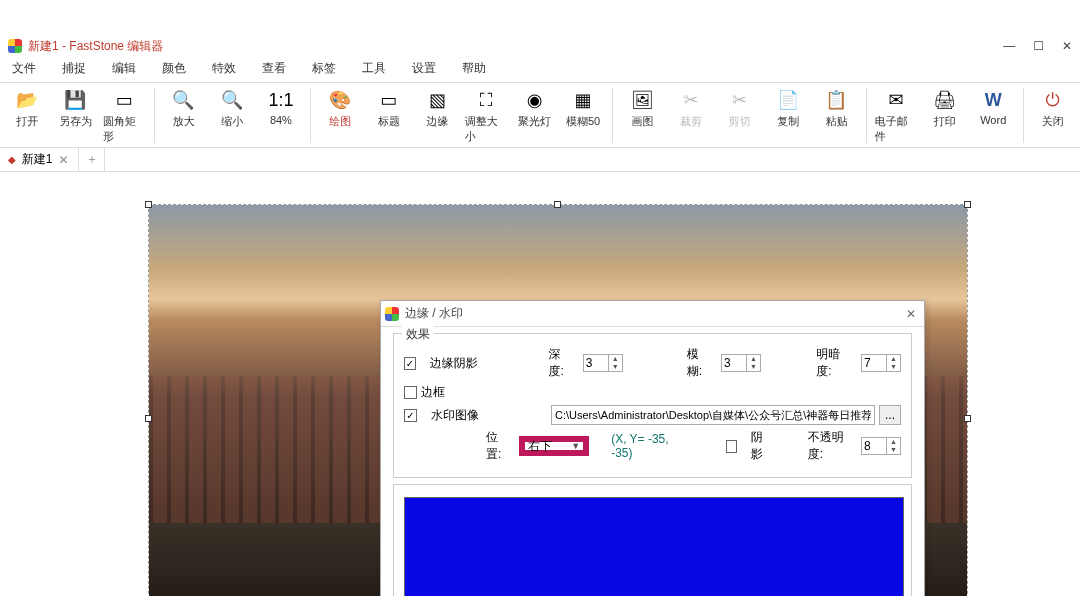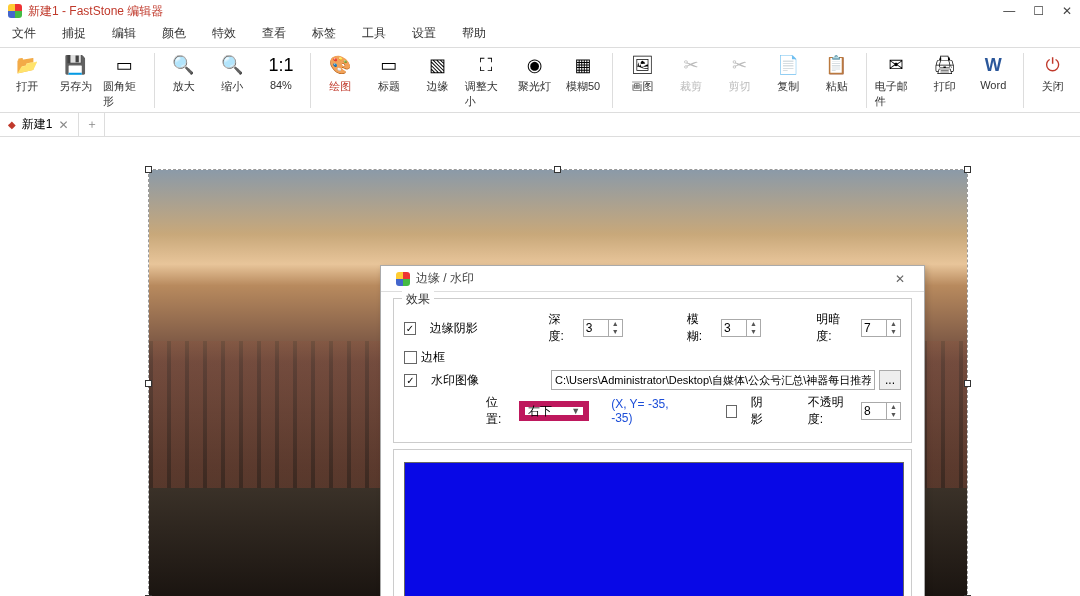--- a/index.html
+++ b/index.html
@@ -1,17 +1,17 @@
 <!DOCTYPE html>
 <html><head>
 <meta charset="utf-8">
 <style>
 * { margin: 0; padding: 0; box-sizing: border-box; font-family: "Microsoft YaHei", Arial, sans-serif; font-size: 12px; }
 body { background: #fff; width: 1080px; height: 596px; overflow: hidden; }
-.titlebar { display: flex; align-items: center; height: 22px; padding: 0 8px; color: #999; }
+.titlebar { display: flex; align-items: center; height: 22px; padding: 0 8px; color: #999; margin-top: 35px; }
 .titlebar .logo { width: 14px; height: 14px; border-radius: 3px; background: conic-gradient(#e33 0 25%, #4b4 25% 50%, #46c 50% 75%, #fc3 75% 100%); margin-right: 6px; }
 .titlebar .title { flex: 1; color: #C0392B; }
 .titlebar .winbtns { display: flex; gap: 18px; }
 .titlebar .winbtns span { color: #444; cursor: default; }
 .menubar { display: flex; gap: 18px; padding: 2px 8px 4px; color: #333; border-bottom: 1px solid #ddd; }
 .menubar span { padding: 1px 4px; }
 .toolbar { display: flex; align-items: flex-start; gap: 6px; padding: 3px 6px 2px; border-bottom: 1px solid #ddd; background: #fff; }
 .tbtn { display: flex; flex-direction: column; align-items: center; width: 48px; padding: 2px 0 1px; }
 .tbtn .ic { width: 28px; height: 24px; display: flex; align-items: center; justify-content: center; font-size: 18px; }
 .tbtn .lbl { font-size: 11px; color: #333; margin-top: 2px; }
@@ -30,41 +30,41 @@
 .fake-img::before { content:""; position:absolute; left:0; right:0; top:40%; height:55%;
   background: repeating-linear-gradient(90deg, rgba(0,0,0,0.25) 0 4px, rgba(140,80,60,0.5) 4px 18px); opacity:0.5;}
 .fake-img::after { content:""; position:absolute; left:0; right:0; bottom:0; height:110px;
   background: linear-gradient(to bottom, #3a3128, #1a1410);}
 .handle { position: absolute; width: 7px; height: 7px; background: #fff; border: 1px solid #333; }
 .h-tl{top:-4px;left:-4px} .h-tr{top:-4px;right:-4px} .h-bl{bottom:-4px;left:-4px} .h-br{bottom:-4px;right:-4px}
 .h-tm{top:-4px;left:50%;margin-left:-4px} .h-bm{bottom:-4px;left:50%;margin-left:-4px}
 .h-ml{top:50%;left:-4px;margin-top:-4px} .h-mr{top:50%;right:-4px;margin-top:-4px}
 
 .dialog { position: absolute; left: 380px; top: 128px; width: 545px; background: #fff; border: 1px solid #aaa; box-shadow: 2px 2px 6px rgba(0,0,0,0.15); }
-.dlg-title { display: flex; align-items: center; height: 26px; padding: 0 15px; border-bottom: 1px solid #ddd; }
+.dlg-title { display: flex; align-items: center; height: 26px; padding: 0 4px; border-bottom: 1px solid #ddd; }
 .dlg-title .logo { width: 14px; height: 14px; border-radius: 3px; background: conic-gradient(#e33 0 25%, #4b4 25% 50%, #46c 50% 75%, #fc3 75% 100%); margin-right: 6px; }
 .dlg-title .t { flex: 1; color: #444; }
 .dlg-title .close { color: #666; padding: 0 4px; }
 .dlg-body { padding: 6px 12px 8px; }
 .fieldset { border: 1px solid #ccc; padding: 8px 10px 10px; position: relative; margin-bottom: 6px; }
 .fieldset .legend { position: absolute; top: -8px; left: 8px; background: #fff; padding: 0 4px; color: #333; }
 .row { display: flex; align-items: center; margin: 4px 0; }
 .chk { width: 13px; height: 13px; border: 1px solid #666; margin-right: 4px; display: inline-flex; align-items: center; justify-content: center; font-size: 10px; color: #000; }
 .row-gap { gap: 10px; }
 .lblcol { width: 72px; }
 .num { display: inline-flex; align-items: center; }
 .num input { width: 26px; height: 18px; border: 1px solid #aaa; text-align: left; padding-left: 2px; }
 .num .spin { width: 14px; height: 18px; border: 1px solid #aaa; border-left: none; display: flex; flex-direction: column; }
 .num .spin b { flex:1; font-size: 7px; text-align: center; line-height: 7px; color: #555; font-weight: normal; }
 .pathbox { flex: 1; display: flex; gap: 4px; }
 .pathbox input { flex: 1; height: 20px; border: 1px solid #aaa; padding: 0 3px; font-size: 11px; }
 .pathbox button { width: 22px; height: 20px; border: 1px solid #aaa; background: #eee; }
 .sel { height: 20px; border: 6px solid #be185d; display: inline-flex; align-items: center; padding: 0 3px; width: 80px; justify-content: space-between; }
 .sel .arr { font-size: 9px; color: #555; }
-.coord { color: #1d4ed8; margin-left: 12px; }
+.coord { color: #0f766e; margin-left: 12px; }
 
 .prev-fs { border: 1px solid #ccc; padding: 12px 10px 10px; position: relative; }
 .prev-fs .legend { position: absolute; top: -8px; left: 8px; background: #fff; padding: 0 4px; color: #333; }
 .preview { width: 500px; height: 218px; background: #0808E6; border: 1px solid #666; position: relative; margin: 0 auto; }
 </style>
 </head>
 <body>
 
 <div class="titlebar">
   <span class="logo"></span>

